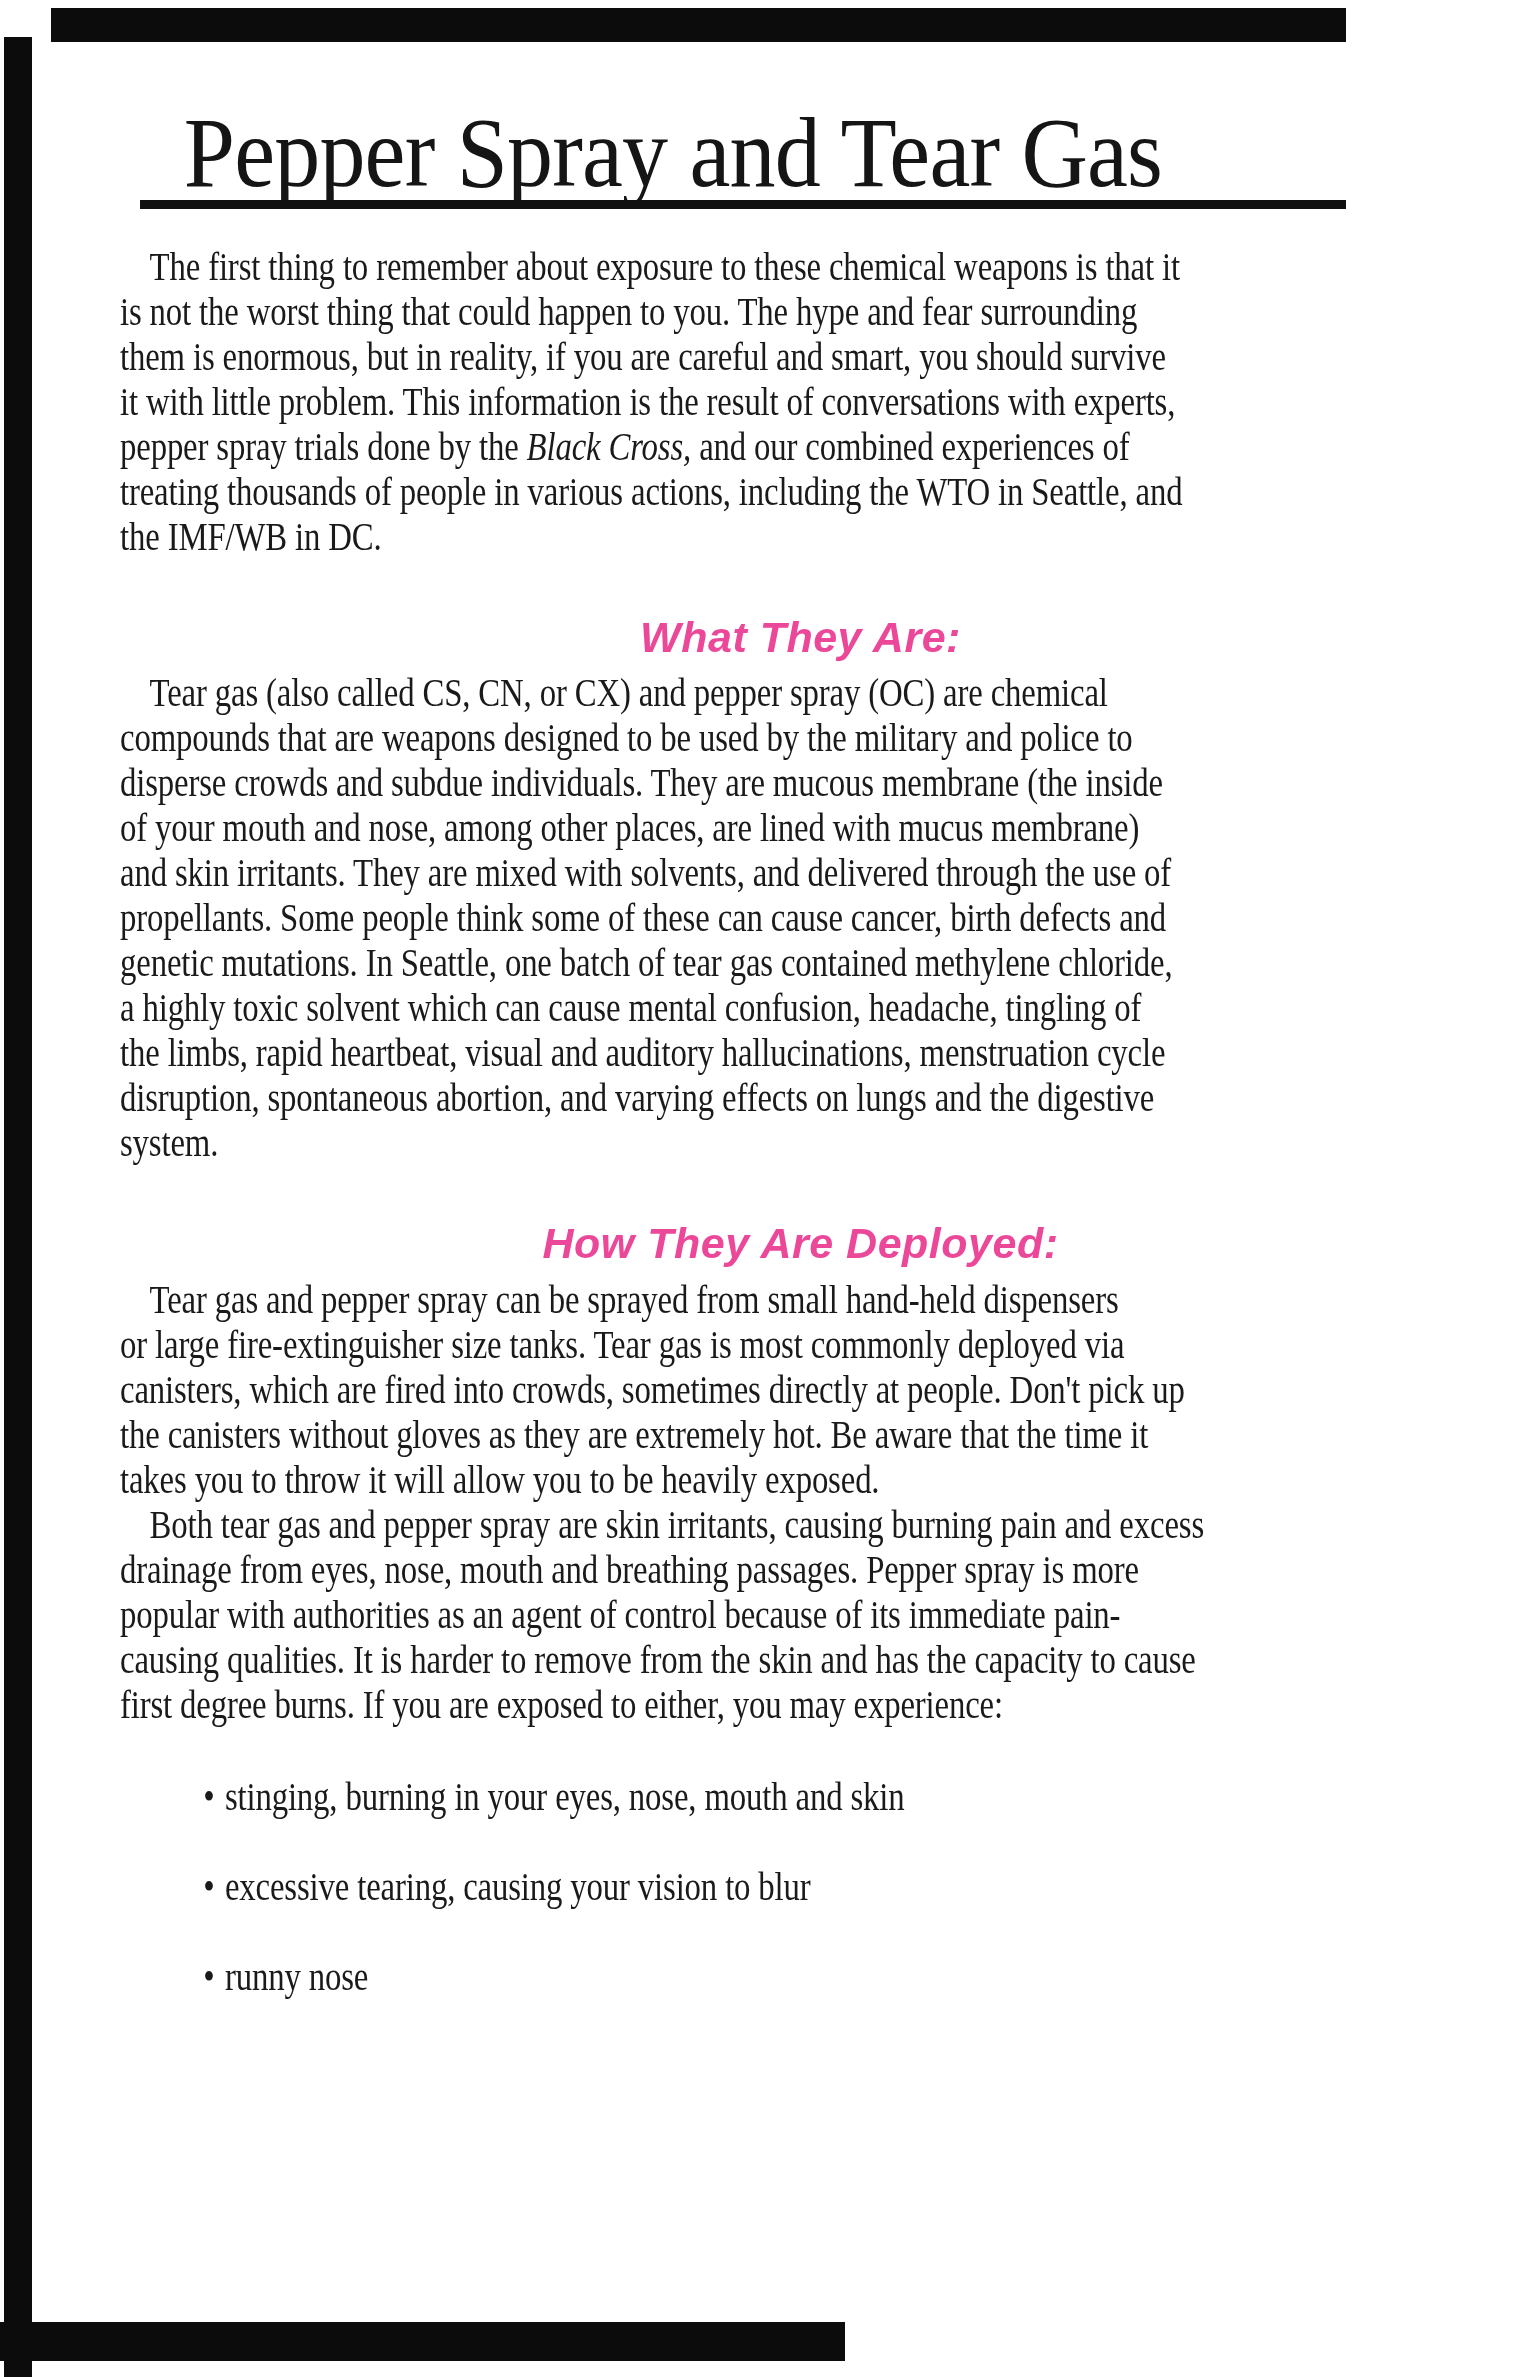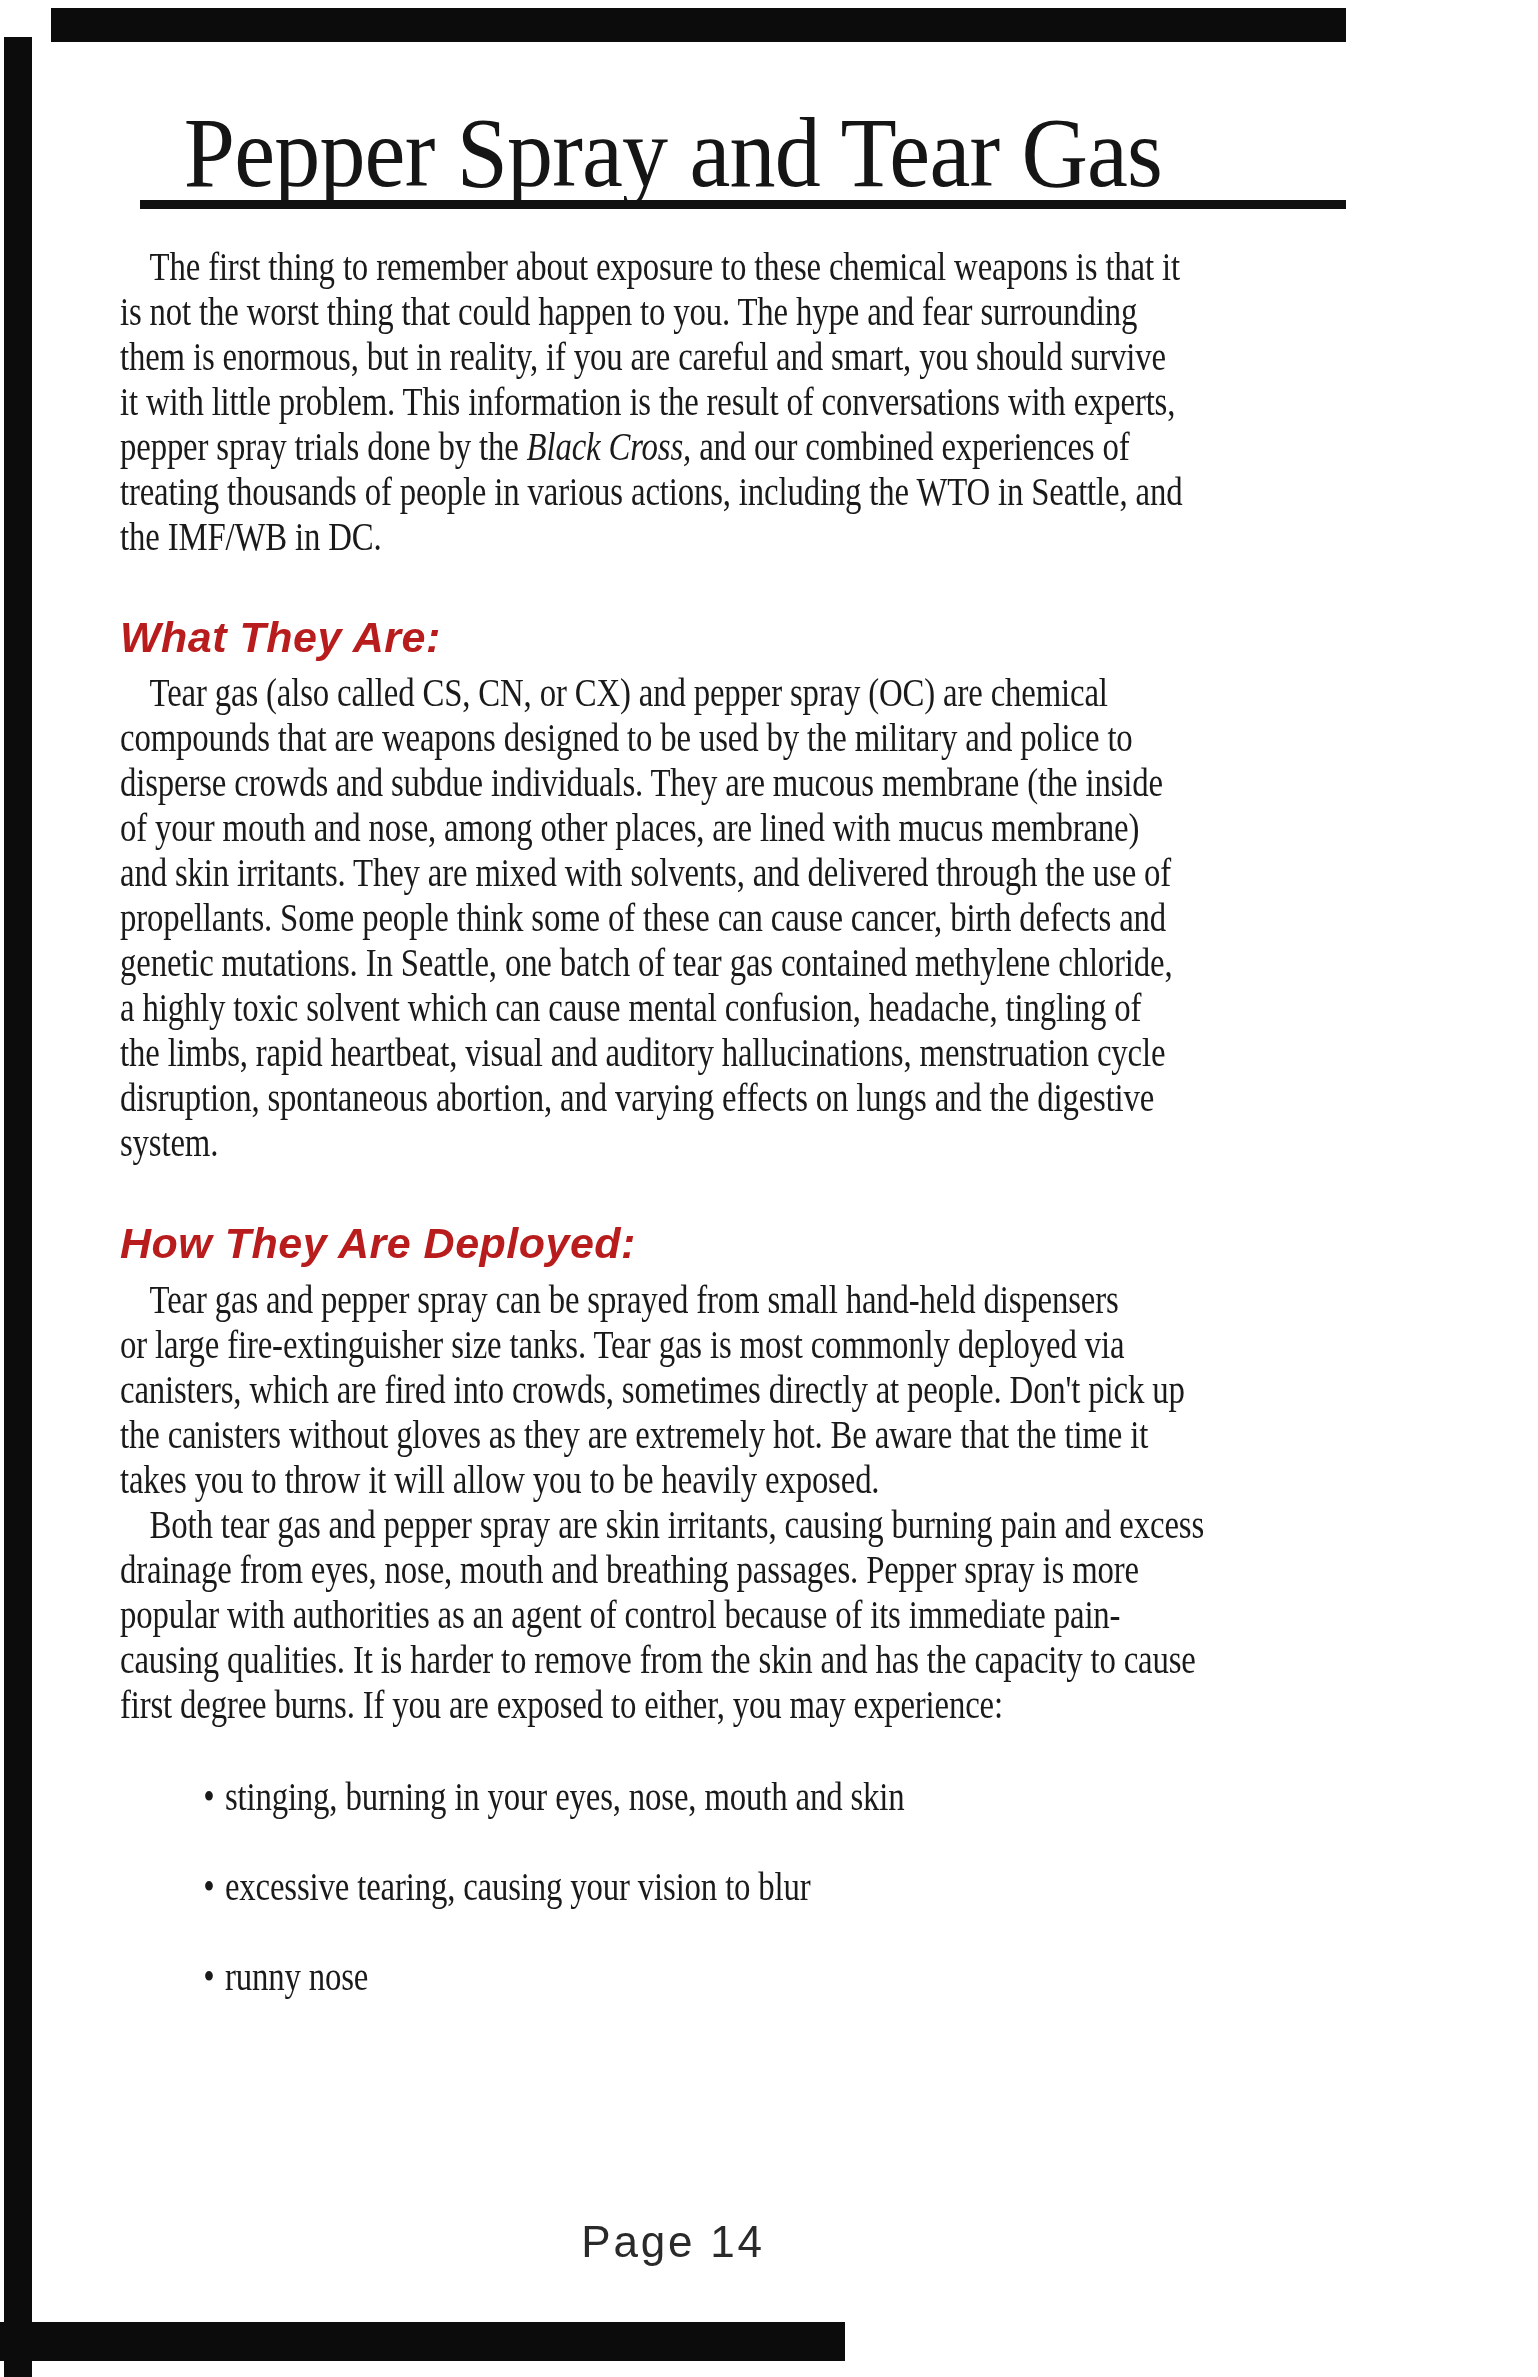--- a/index.html
+++ b/index.html
@@ -62,21 +62,22 @@
   .body i { font-style: italic; }
 
   h2.section-heading {
     margin: 53px 0 8.4px 0;
     font-family: "Liberation Sans", sans-serif;
     font-style: italic;
     font-weight: 700;
     font-size: 43px;
     line-height: 50px;
     letter-spacing: 0.5px;
-    color: #b91c1c;
+    color: #ec4899;
+    text-align: center;
   }
 
   ul.bullets {
     list-style: none;
     margin: 1.9px 0 0 0;
     padding: 0;
   }
   ul.bullets li {
     padding-left: 104px;
     font-size: 41px;
@@ -145,16 +146,15 @@
 first degree burns. If you are exposed to either, you may experience:</p>
 
     <ul class="bullets body">
       <li><span class="bullet-glyph">•</span><span>stinging, burning in your eyes, nose, mouth and skin</span></li>
       <li><span class="bullet-glyph">•</span><span>excessive tearing, causing your vision to blur</span></li>
       <li><span class="bullet-glyph">•</span><span>runny nose</span></li>
     </ul>
 
   </div>
 
-  <div class="footer">Page 14</div>
 
 </div>
 
 
 </body></html>

